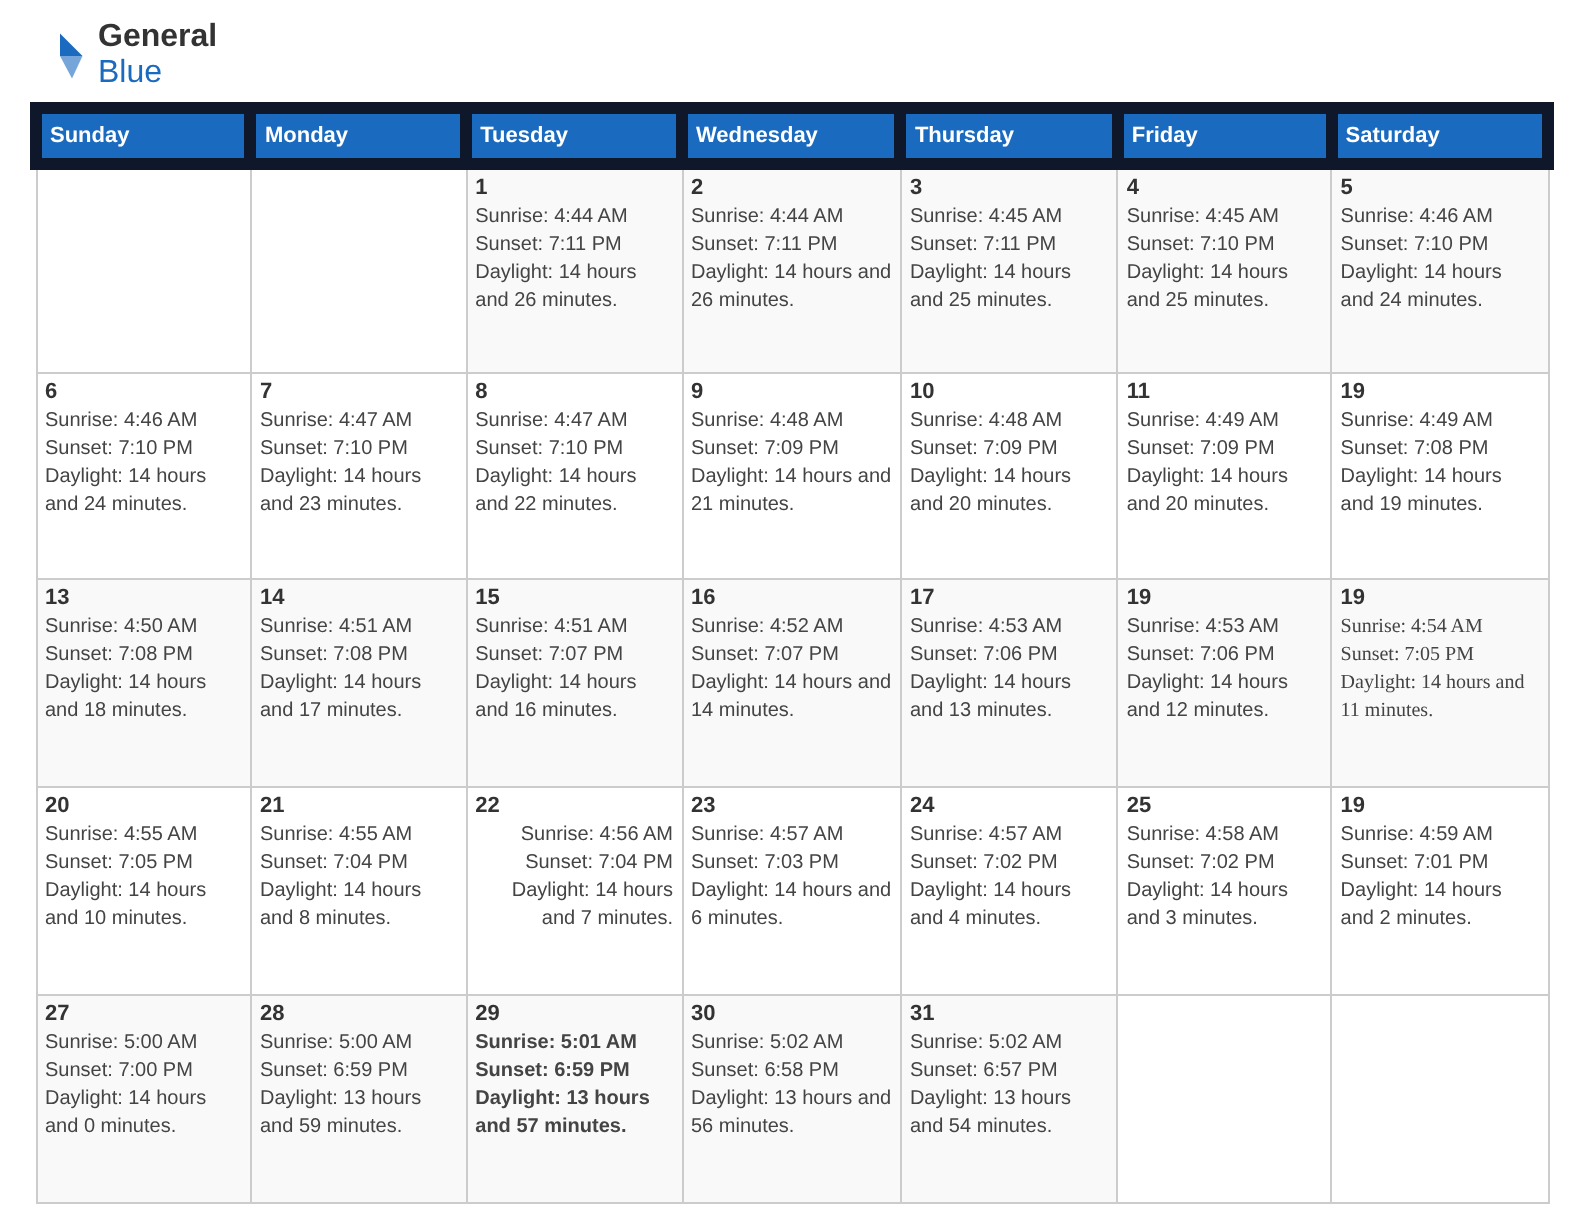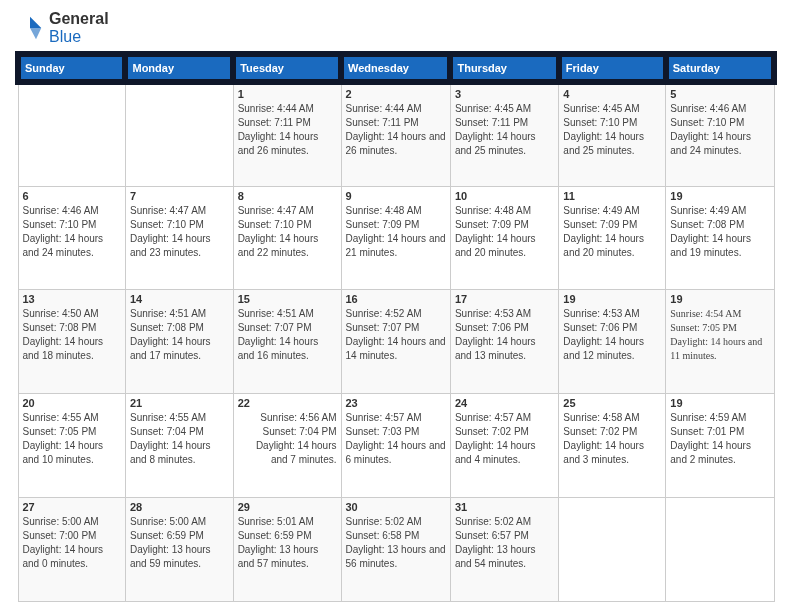--- a/index.html
+++ b/index.html
@@ -310,21 +310,21 @@
 Daylight: 14 hours and 0 minutes.</div>
           </td>
           <td>
             <span class="day-number">28</span>
             <div class="day-info" style="white-space: pre-line;">Sunrise: 5:00 AM
 Sunset: 6:59 PM
 Daylight: 13 hours and 59 minutes.</div>
           </td>
           <td>
             <span class="day-number">29</span>
-            <div class="day-info" style="white-space: pre-line;">Sunrise: 5:01 AM
+            <div class="day-info" style="white-space: pre-line; font-weight: bold;">Sunrise: 5:01 AM
 Sunset: 6:59 PM
 Daylight: 13 hours and 57 minutes.</div>
           </td>
           <td>
             <span class="day-number">30</span>
             <div class="day-info" style="white-space: pre-line;">Sunrise: 5:02 AM
 Sunset: 6:58 PM
 Daylight: 13 hours and 56 minutes.</div>
           </td>
           <td>

